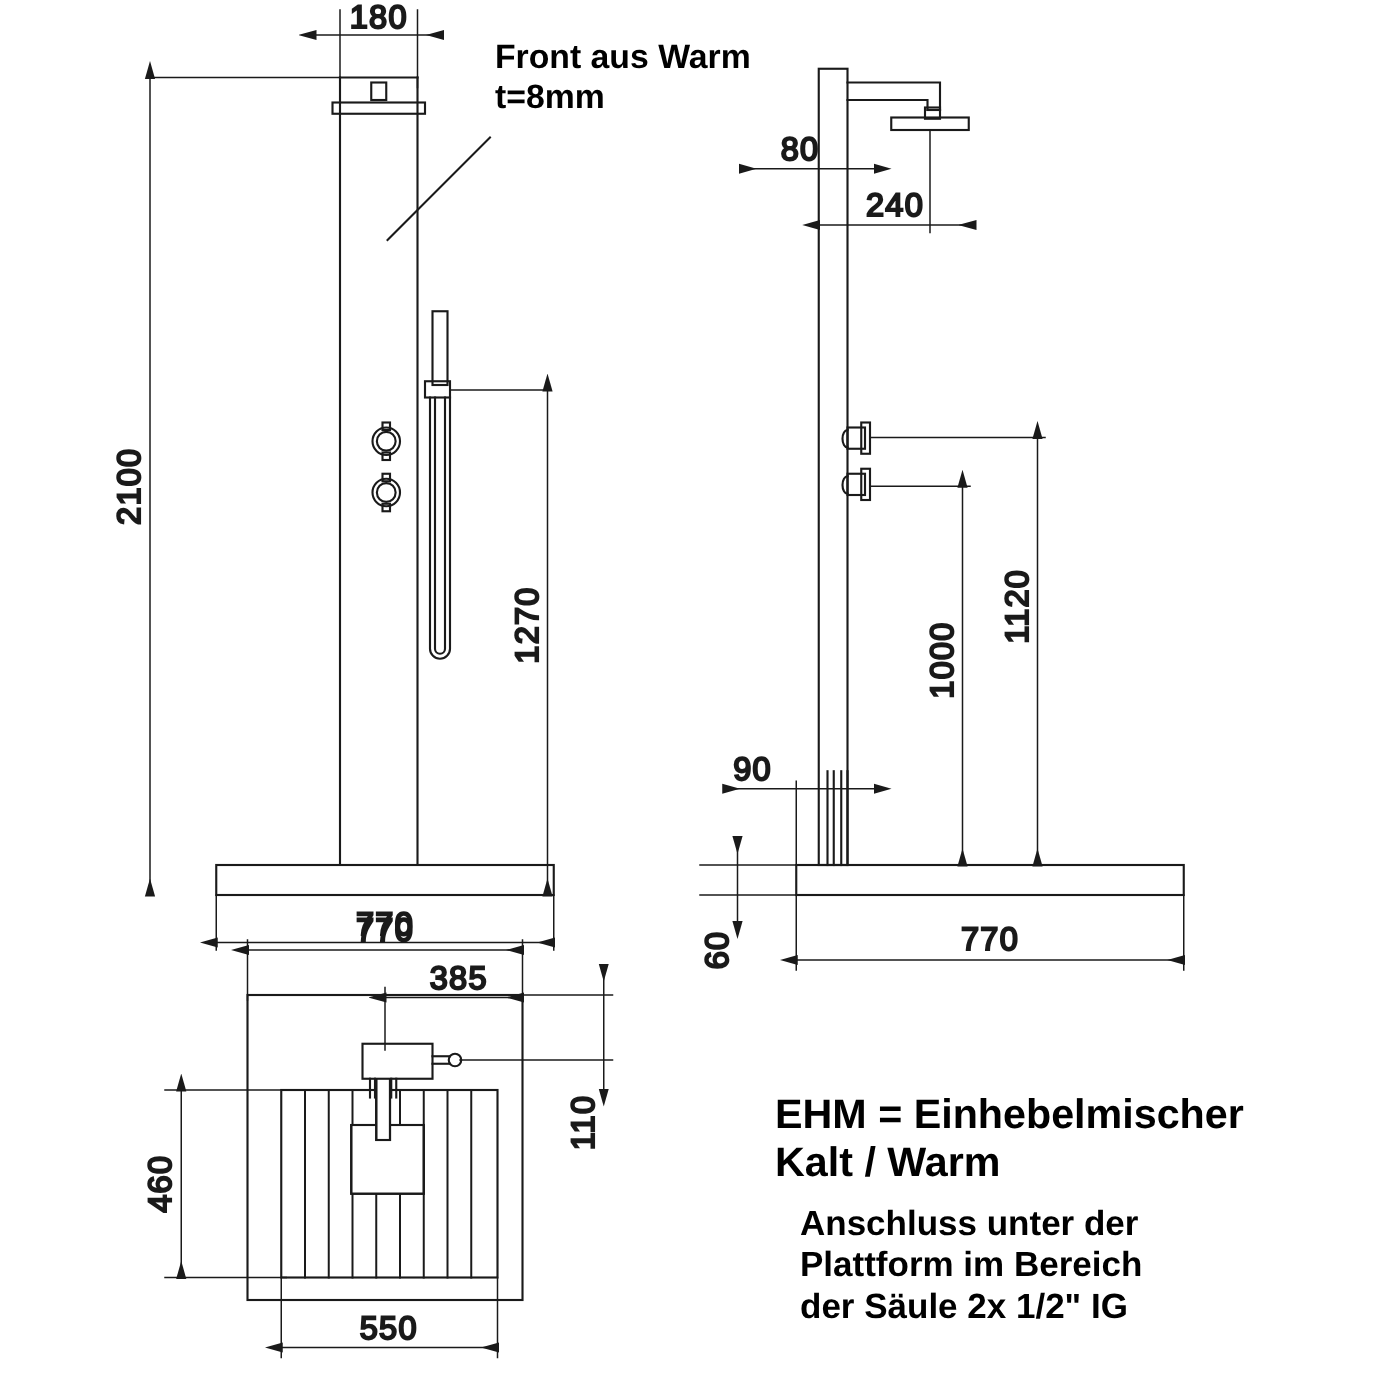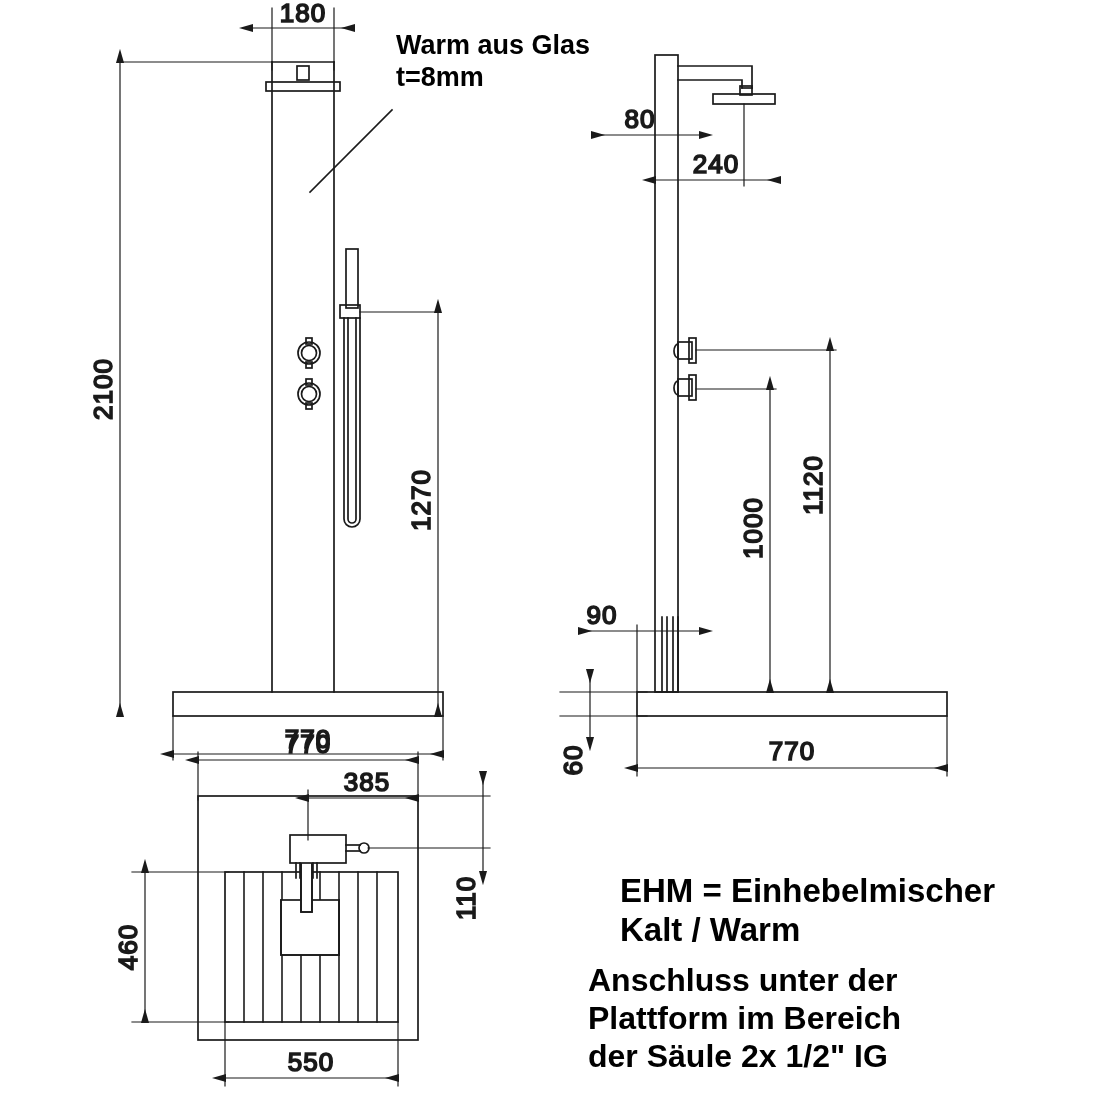--- a/index.html
+++ b/index.html
@@ -33,23 +33,23 @@
     left: 396px;
     top: 30px;
     font-size: 27px;
   }
   #note-ehm {
     left: 620px;
     top: 872px;
     font-size: 33px;
   }
   #note-anschluss {
-    left: 588px;
+    left: 640px;
     top: 962px;
-    font-size: 32px;
+    font-size: 28px;
   }
   .dimtext {
     font-family: "Liberation Sans", sans-serif;
     font-size: 26px;
     fill: #1a1a1a;
     letter-spacing: 1px;
   }
 </style>
 </head>
 <body>
@@ -297,21 +297,21 @@
       <g>
         <line x1="225" y1="1022" x2="225" y2="1086" stroke-width="1.2"></line>
         <line x1="398" y1="1022" x2="398" y2="1086" stroke-width="1.2"></line>
         <line x1="225" y1="1078" x2="398" y2="1078" stroke-width="1.2" marker-start="url(#arrOut)" marker-end="url(#arrIn)"></line>
         <text class="dimtext" x="311" y="1071" text-anchor="middle">550</text>
       </g>
     </g>
   </g>
 </svg>
 
-<div class="note" id="note-glass">Warm aus Glas
+<div class="note" id="note-glass">Front aus Warm
 t=8mm</div>
 
 <div class="note" id="note-ehm">EHM = Einhebelmischer
 Kalt / Warm</div>
 
 <div class="note" id="note-anschluss">Anschluss unter der
 Plattform im Bereich
 der Säule 2x 1/2" IG</div>
 
 </body></html>

